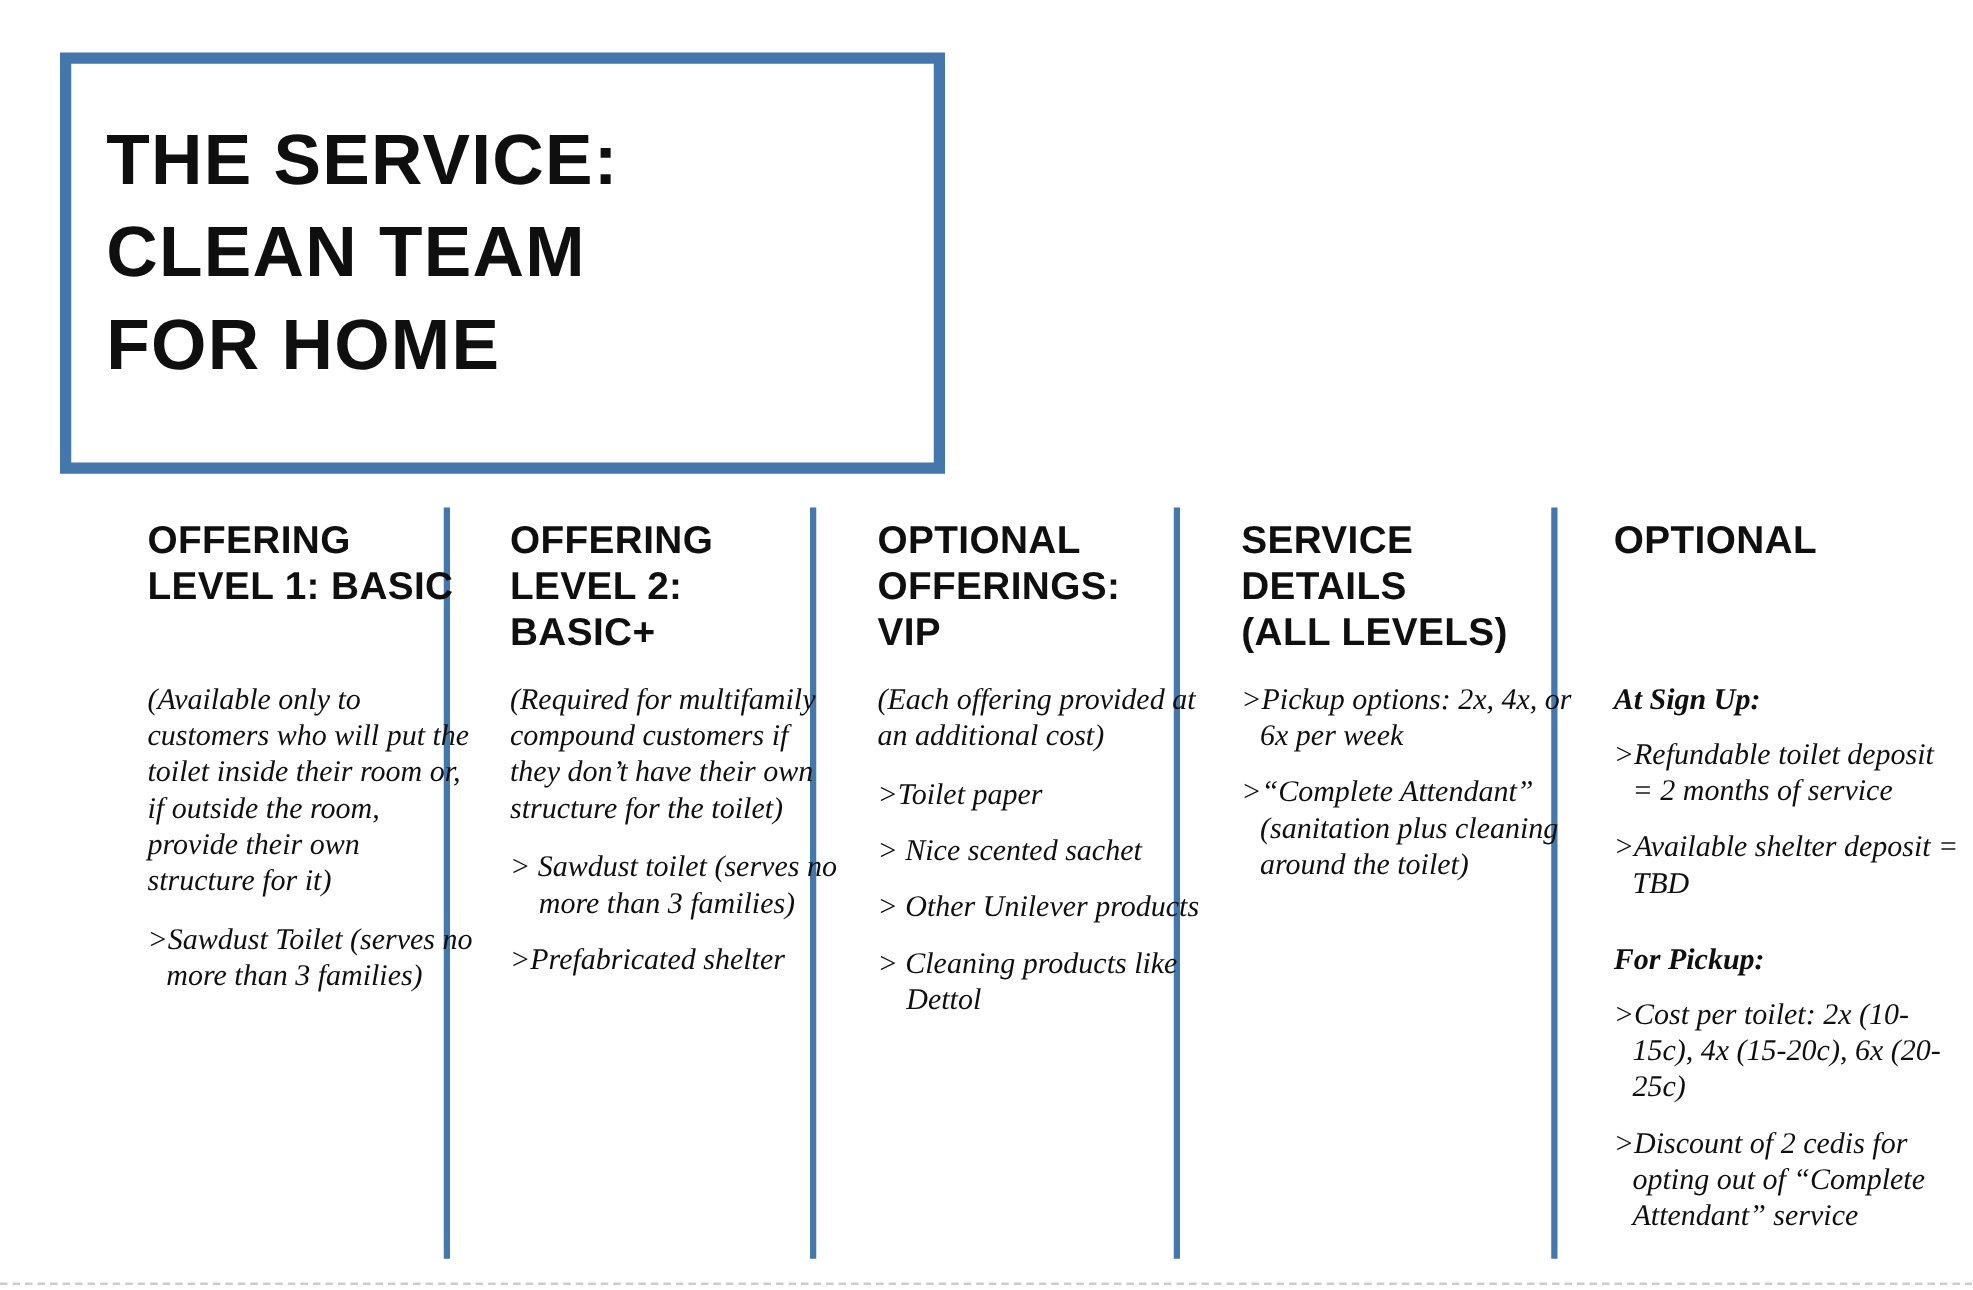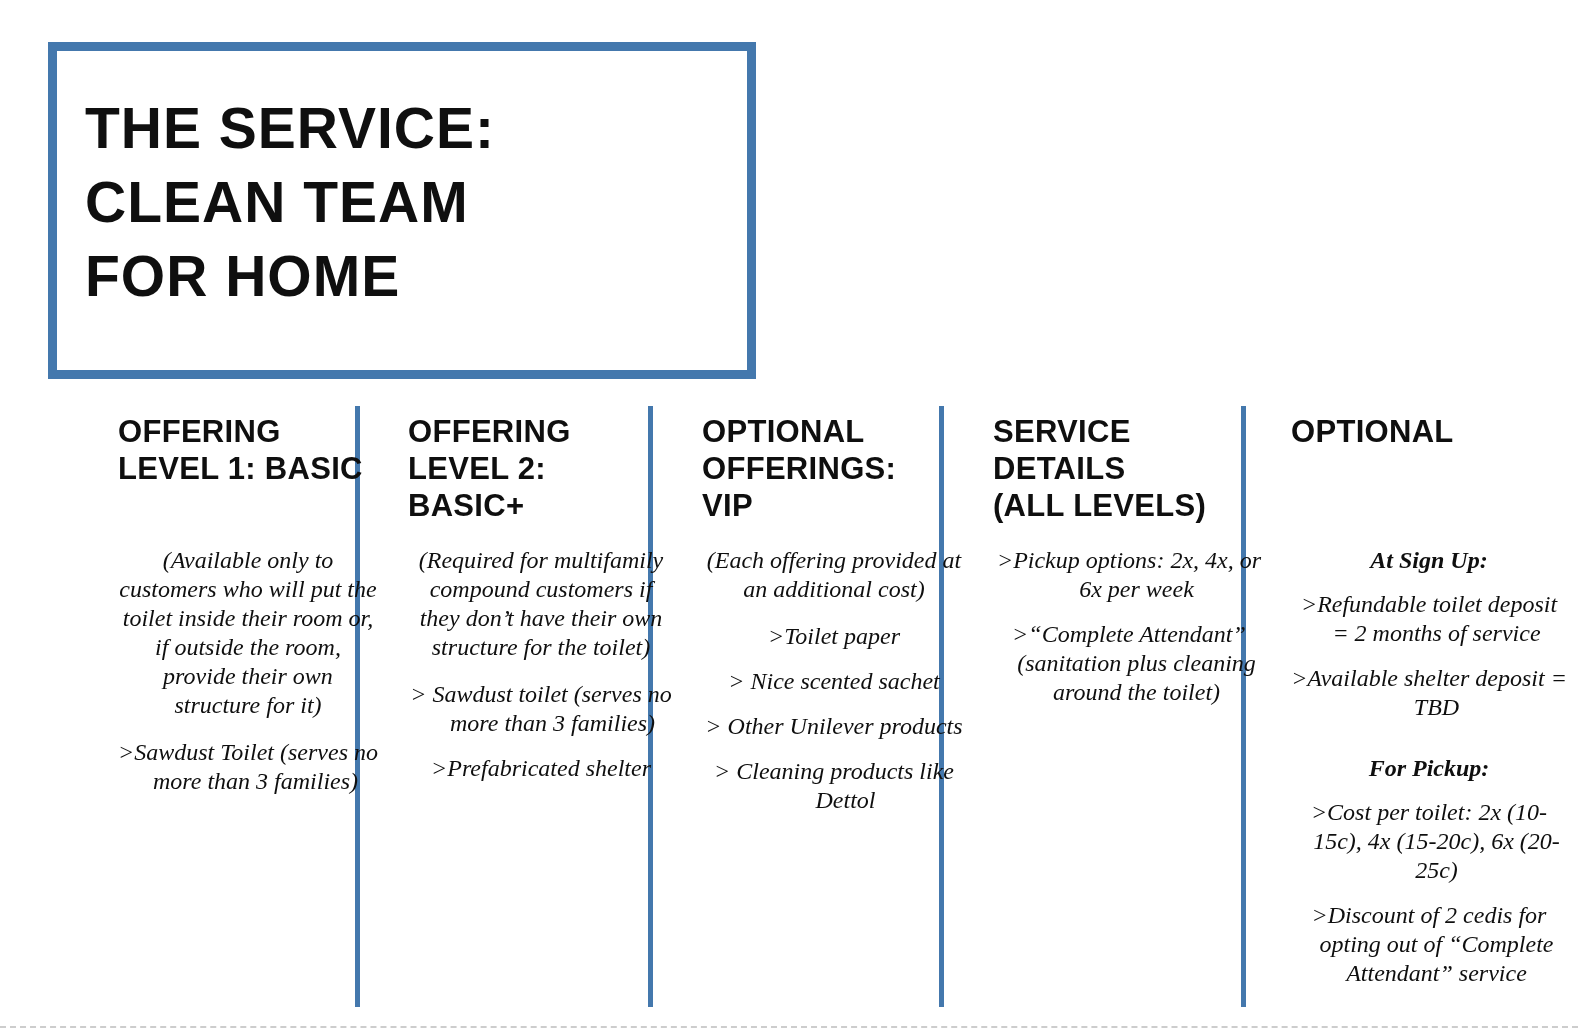--- a/index.html
+++ b/index.html
@@ -56,21 +56,20 @@
     white-space:pre-line;
     height:133px;
     color:var(--ink);
   }
   .col-body{
     font-family:"Liberation Serif", serif;
     font-style:italic;
     font-size:24px;
     line-height:29px;
     color:var(--ink);
-    text-align:center;
   }
   .col-body .note{
     margin-bottom:18px;
   }
   .col-body .bullet{
     margin-bottom:16px;
     padding-left:15px;
     text-indent:-15px;
   }
   .col-body .bullet.wide{

